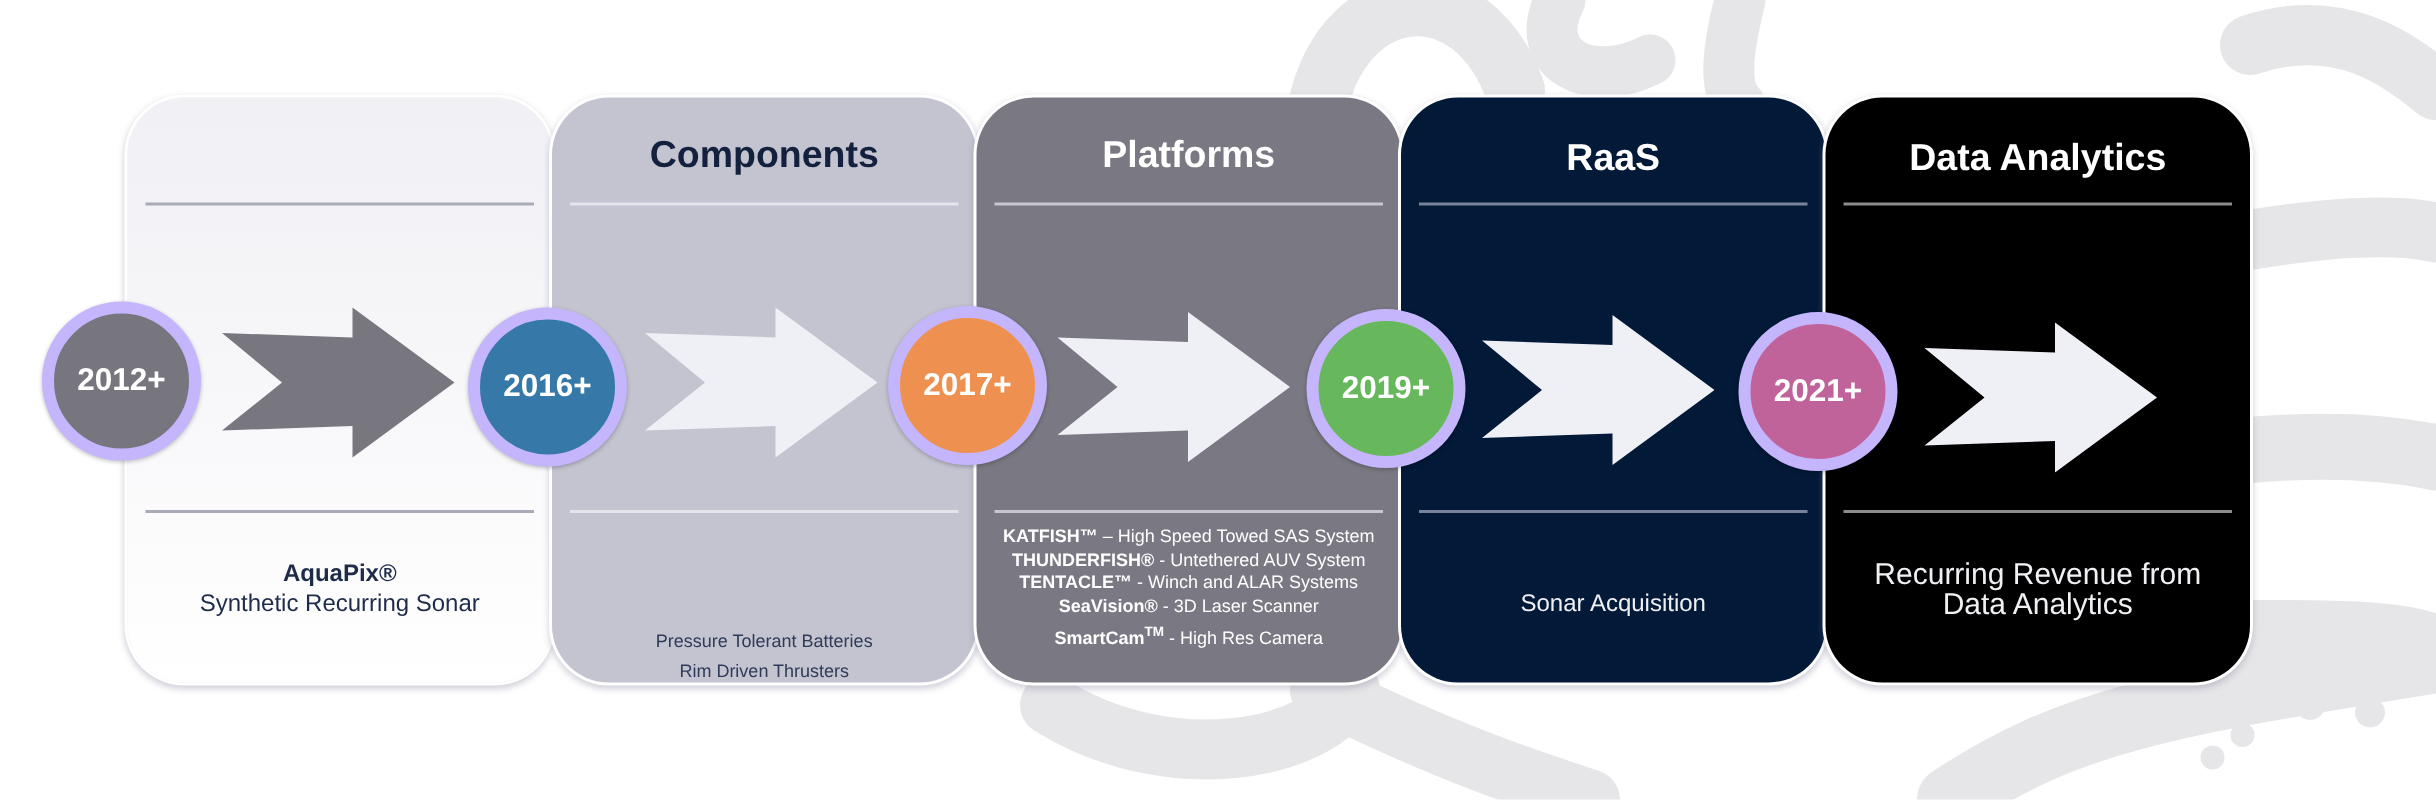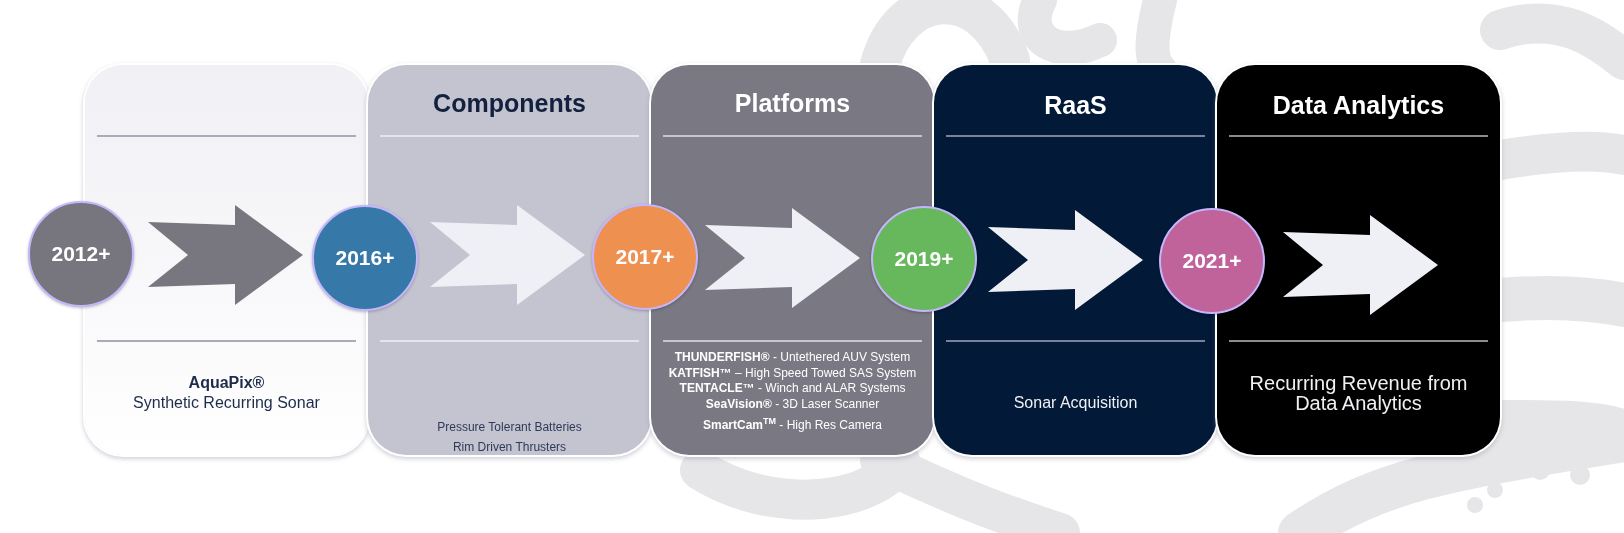--- a/index.html
+++ b/index.html
@@ -44,21 +44,21 @@
   .p-raas .desc { top: 308px; color: #f0f0f4; font-size: 16px; line-height: 20px; }
   .p-data { left: 1217px; background: #000000; }
   .p-data .title { color: #ffffff; }
   .p-data .rule { background: #8c8c8c; }
   .p-data .desc { top: 308px; color: #f0f0f4; font-size: 20px; line-height: 20px; }
   .desc b { font-weight: bold; }
   .desc sup { font-size: 9px; font-weight: bold; }
   .arrow { position: absolute; }
   .circle {
     position: absolute; width: 106px; height: 106px; border-radius: 50%;
-    border: 2px solid #c4b5fd; box-sizing: border-box;
+    border: 8px solid #c4b5fd; box-sizing: border-box;
     display: flex; align-items: center; justify-content: center;
     color: #ffffff; font-weight: bold; font-size: 21px;
     box-shadow: 0 1px 3px rgba(0,0,0,0.25);
   }
 </style>
 </head>
 <body>
 
 <svg class="watermark" viewBox="0 0 1624 533">
   <g fill="none" stroke="#e6e6e8" stroke-linecap="round">
@@ -98,22 +98,22 @@
     <span>Pressure Tolerant Batteries</span><br>
     <span>Rim Driven Thrusters</span>
   </div>
 </div>
 
 <div class="panel p-platforms">
   <div class="title">Platforms</div>
   <div class="rule top"></div>
   <div class="rule bottom"></div>
   <div class="desc">
+    <div><b>KATFISH™</b><span> – High Speed Towed SAS System</span></div>
     <div><b>THUNDERFISH®</b><span>  - Untethered AUV System</span></div>
-    <div><b>KATFISH™</b><span> – High Speed Towed SAS System</span></div>
     <div><b>TENTACLE™</b><span> - Winch and ALAR Systems</span></div>
     <div><b>SeaVision®</b><span> - 3D Laser Scanner</span></div>
     <div style="margin-top:2px"><b>SmartCam</b><sup>TM</sup><span> - High Res Camera</span></div>
   </div>
 </div>
 
 <div class="panel p-raas">
   <div class="title">RaaS</div>
   <div class="rule top"></div>
   <div class="rule bottom"></div>

